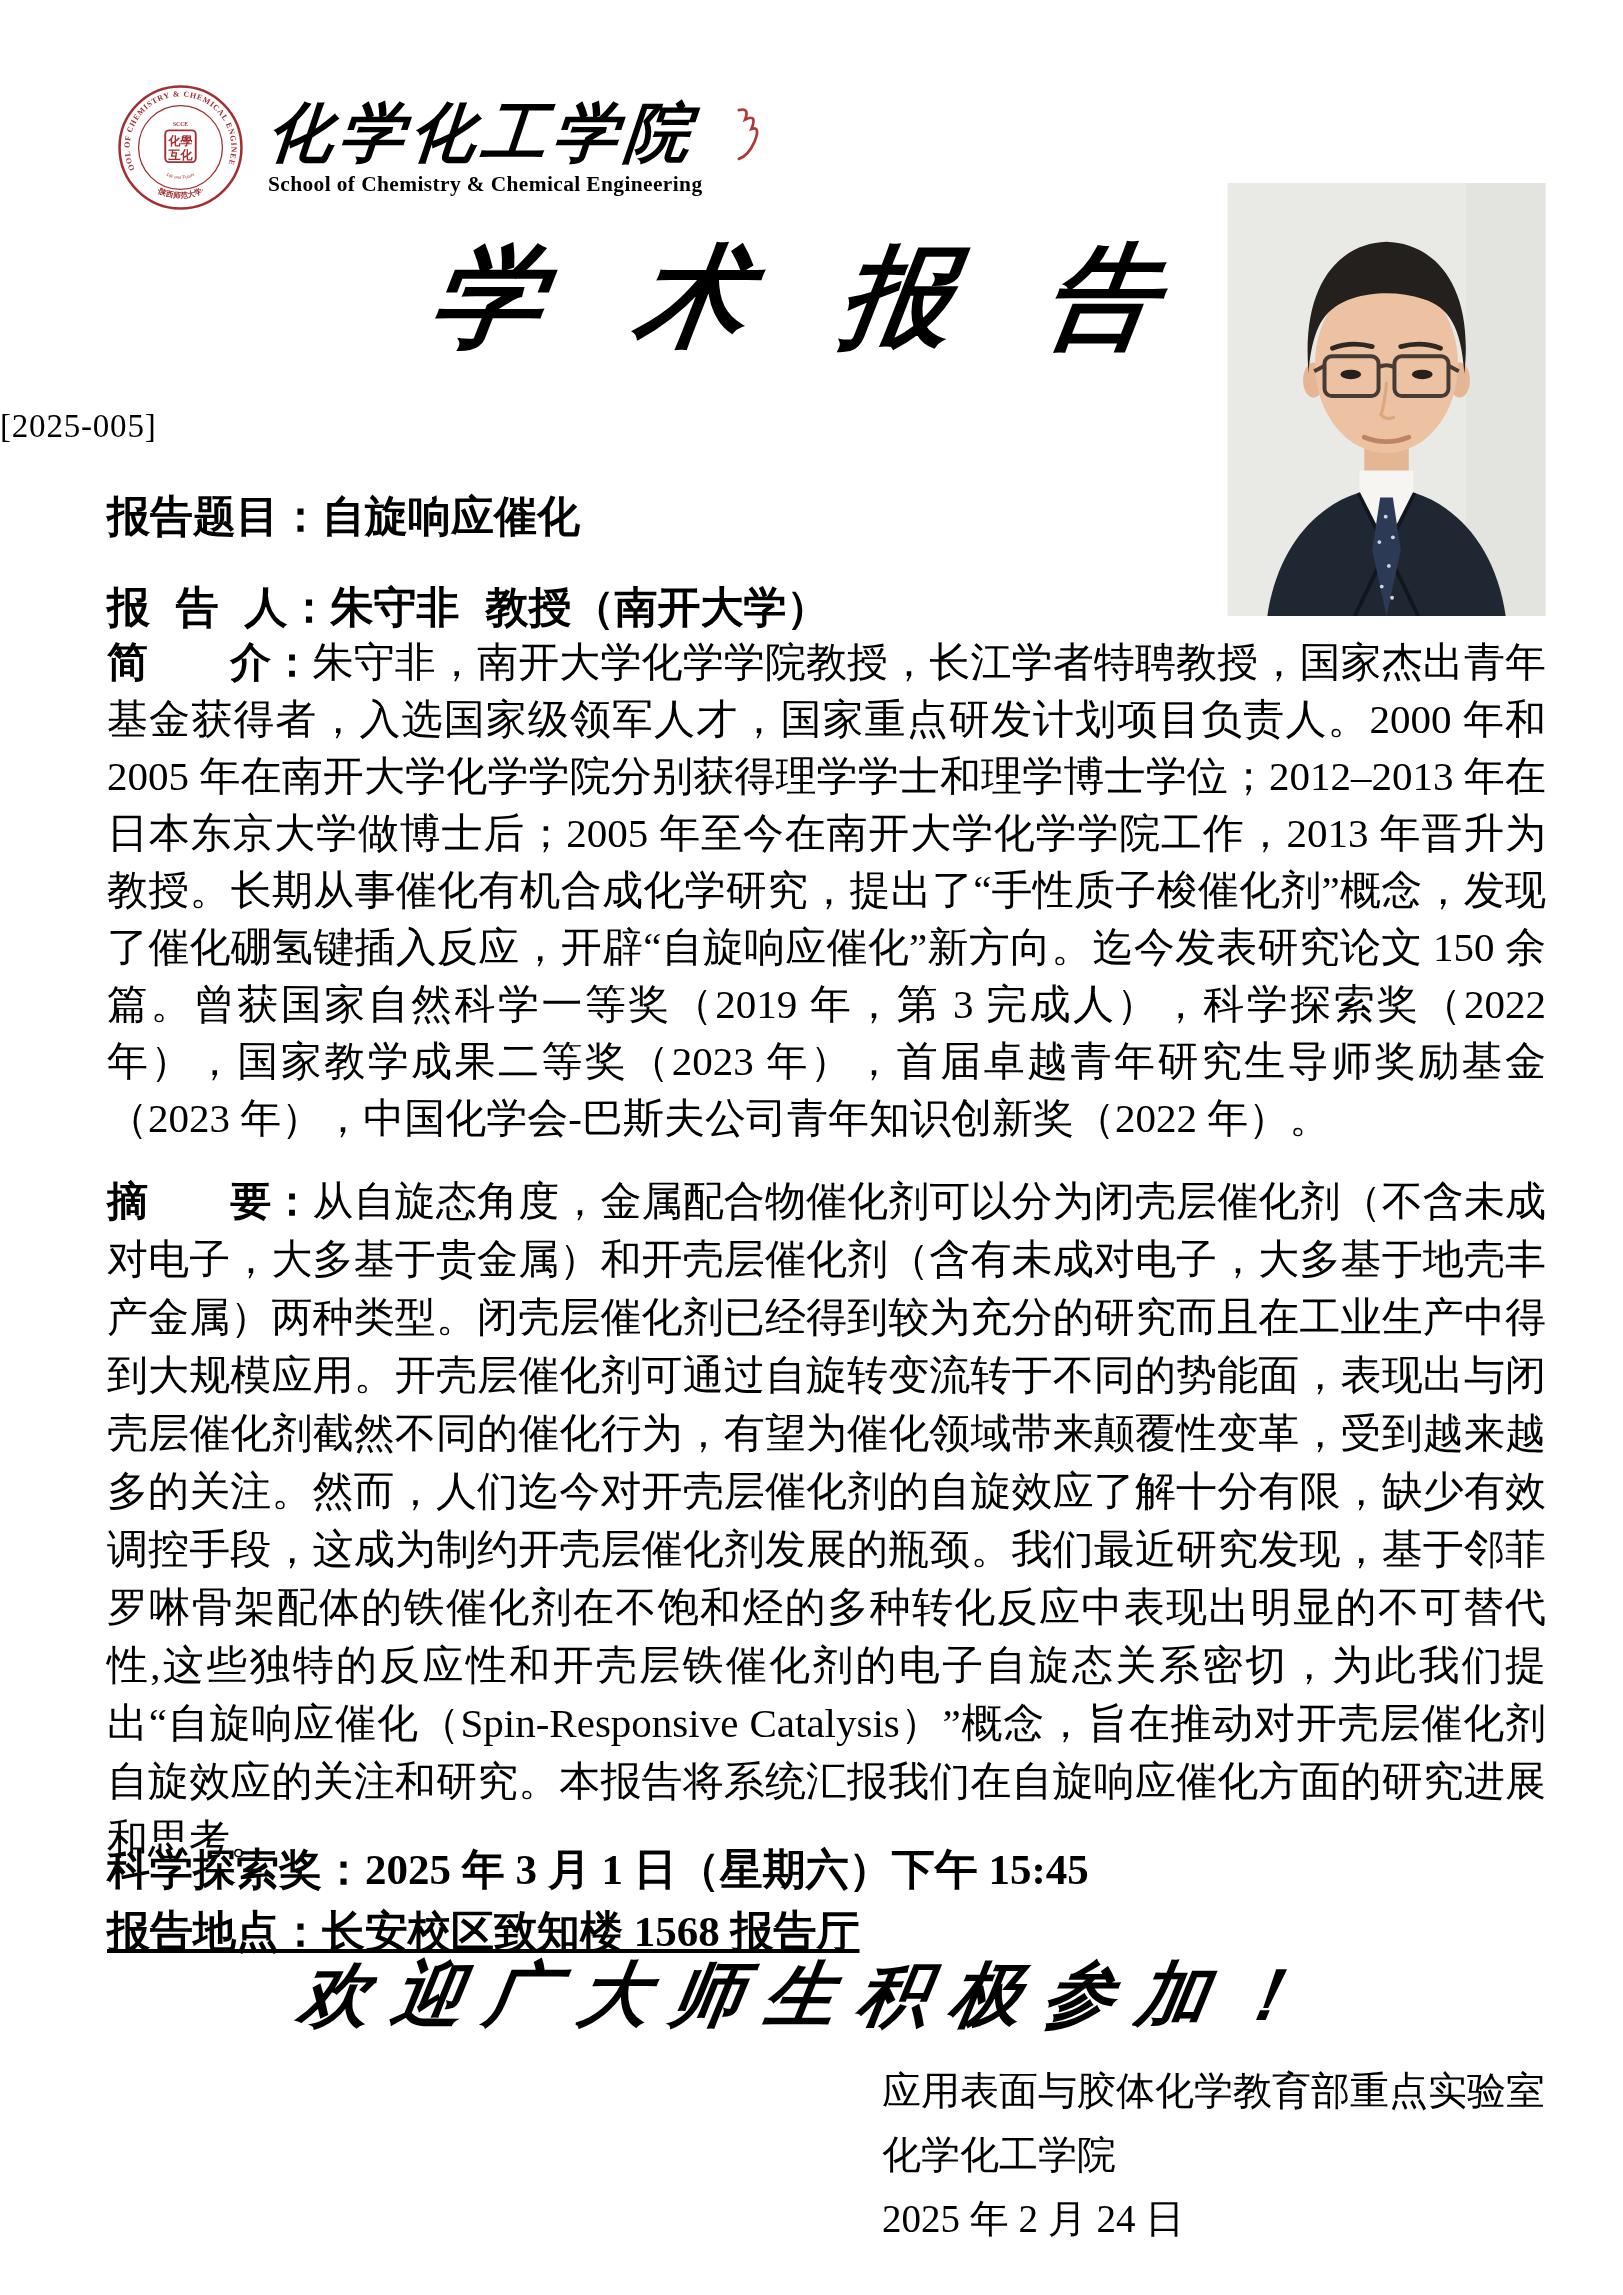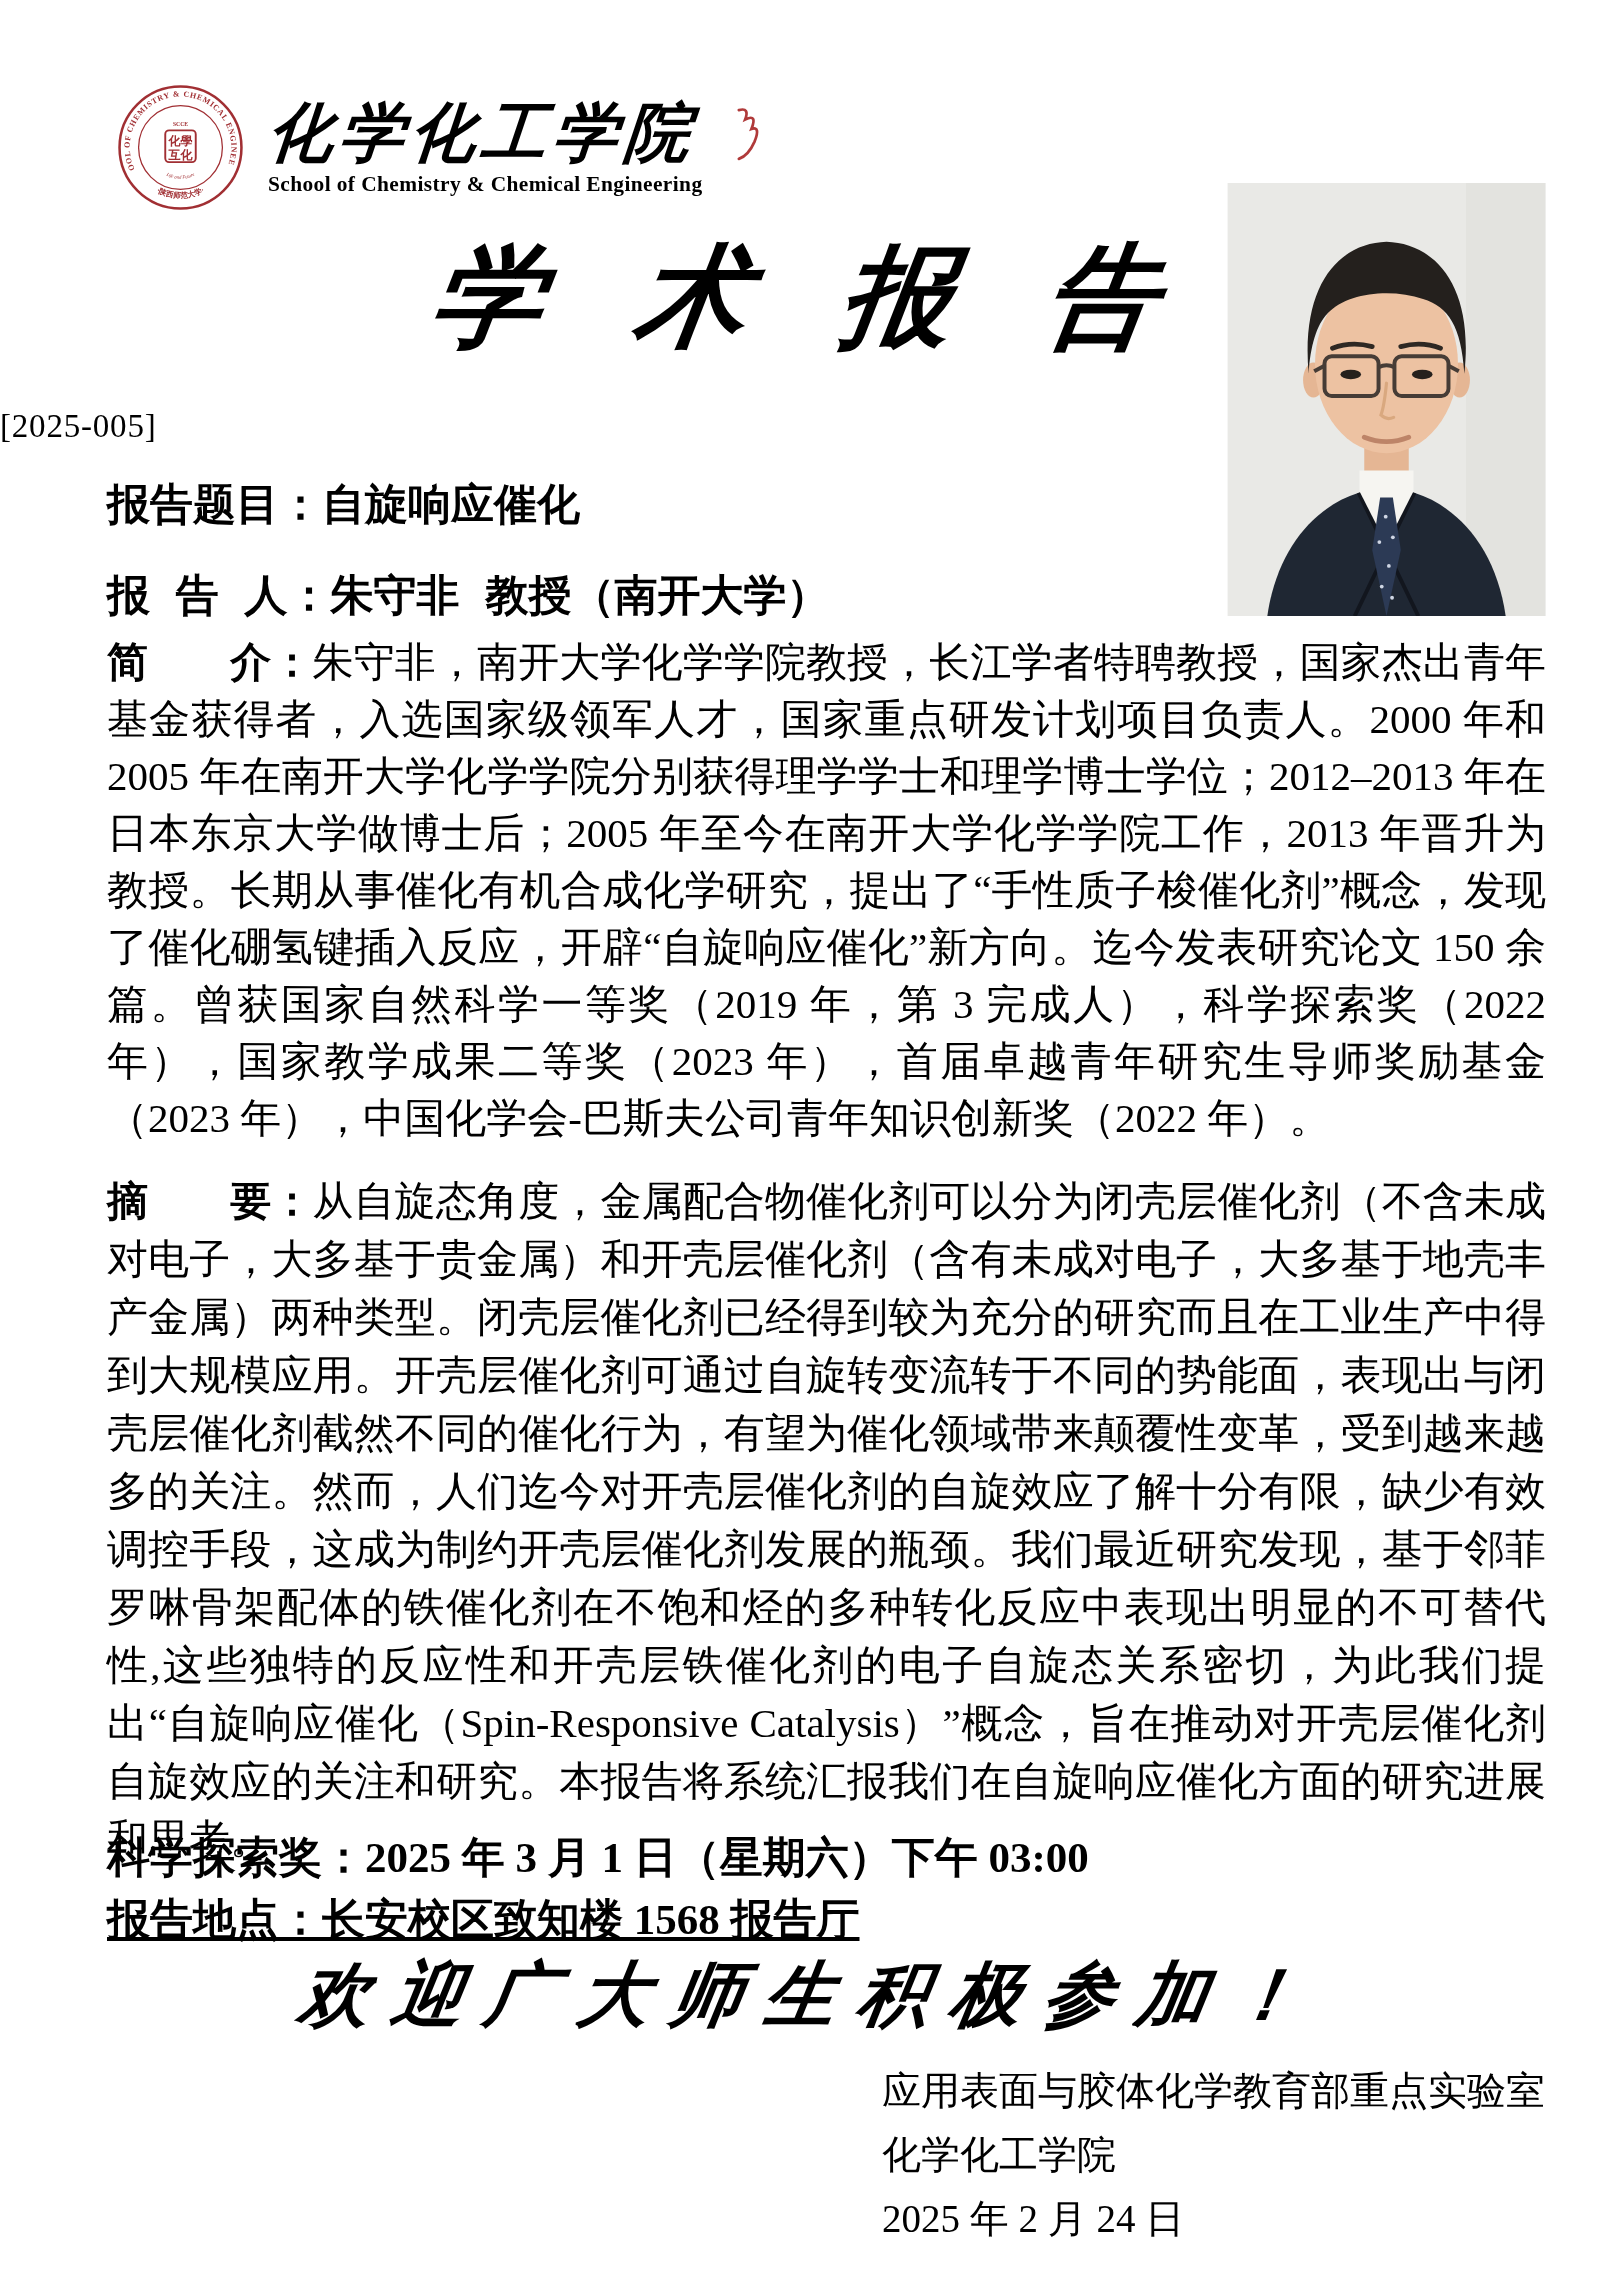--- a/index.html
+++ b/index.html
@@ -23,21 +23,21 @@
   .main-title{
     position:absolute;top:231px;left:0;right:0;margin:0;
     text-align:center;font-size:111px;font-weight:bold;font-style:italic;
     letter-spacing:33px;transform:skewX(-8deg);line-height:1.2;
   }
   .issue{position:absolute;top:408px;left:0;right:0;text-align:left;font-size:33px;letter-spacing:0.8px;}
   
   .photo{position:absolute;left:1227px;top:183px;width:319px;height:433px;}
   .photo svg{width:100%;height:100%;display:block;}
   
-  .row{position:absolute;left:107px;font-size:43px;font-weight:bold;white-space:nowrap;}
+  .row{position:absolute;left:107px;font-size:43px;font-weight:bold;white-space:nowrap;margin-top:12px;}
   .row-title{top:476px;}
   .row-speaker{top:567px;font-family:Liberation Mono, monospace;}
   .para{position:absolute;left:107px;width:1439px;font-size:41px;line-height:57px;text-align:justify;margin:0;}
   .para-bio{top:634px;}
   .para-abstract{top:1172px;line-height:58px;}
   .para-label{font-weight:bold;}
   .row-time{top:1829px;}
   .row-place{top:1891px;text-decoration:underline;}
   .welcome{
     position:absolute;top:1948px;left:0;right:0;margin:0;text-align:center;
@@ -146,21 +146,21 @@
 
   <p class="para para-bio">
     <span class="para-label">简　　介：</span><span>朱守非，南开大学化学学院教授，长江学者特聘教授，国家杰出青年基金获得者，入选国家级领军人才，国家重点研发计划项目负责人。2000 年和 2005 年在南开大学化学学院分别获得理学学士和理学博士学位；2012–2013 年在日本东京大学做博士后；2005 年至今在南开大学化学学院工作，2013 年晋升为教授。长期从事催化有机合成化学研究，提出了“手性质子梭催化剂”概念，发现了催化硼氢键插入反应，开辟“自旋响应催化”新方向。迄今发表研究论文 150 余篇。曾获国家自然科学一等奖（2019 年，第 3 完成人），科学探索奖（2022 年），国家教学成果二等奖（2023 年），首届卓越青年研究生导师奖励基金（2023 年），中国化学会-巴斯夫公司青年知识创新奖（2022 年）。</span>
   </p>
 
   <p class="para para-abstract">
     <span class="para-label">摘　　要：</span><span>从自旋态角度，金属配合物催化剂可以分为闭壳层催化剂（不含未成对电子，大多基于贵金属）和开壳层催化剂（含有未成对电子，大多基于地壳丰产金属）两种类型。闭壳层催化剂已经得到较为充分的研究而且在工业生产中得到大规模应用。开壳层催化剂可通过自旋转变流转于不同的势能面，表现出与闭壳层催化剂截然不同的催化行为，有望为催化领域带来颠覆性变革，受到越来越多的关注。然而，人们迄今对开壳层催化剂的自旋效应了解十分有限，缺少有效调控手段，这成为制约开壳层催化剂发展的瓶颈。我们最近研究发现，基于邻菲罗啉骨架配体的铁催化剂在不饱和烃的多种转化反应中表现出明显的不可替代性,这些独特的反应性和开壳层铁催化剂的电子自旋态关系密切，为此我们提出“自旋响应催化（Spin-Responsive Catalysis）”概念，旨在推动对开壳层催化剂自旋效应的关注和研究。本报告将系统汇报我们在自旋响应催化方面的研究进展和思考。</span>
   </p>
 
   <div class="row row-time">
-    <span>科学探索奖：</span><span>2025 年 3 月 1 日（星期六）下午 03:00</span>
+    <span>科学探索奖：</span><span>2025 年 3 月 1 日（星期六）下午 15:45</span>
   </div>
   <div class="row row-place">
     <span>报告地点：</span><span>长安校区致知楼 1568 报告厅</span>
   </div>
 
   <p class="welcome">欢迎广大师生积极参加！</p>
 
   <div class="footer">
     <div>应用表面与胶体化学教育部重点实验室</div>
     <div>化学化工学院</div>

